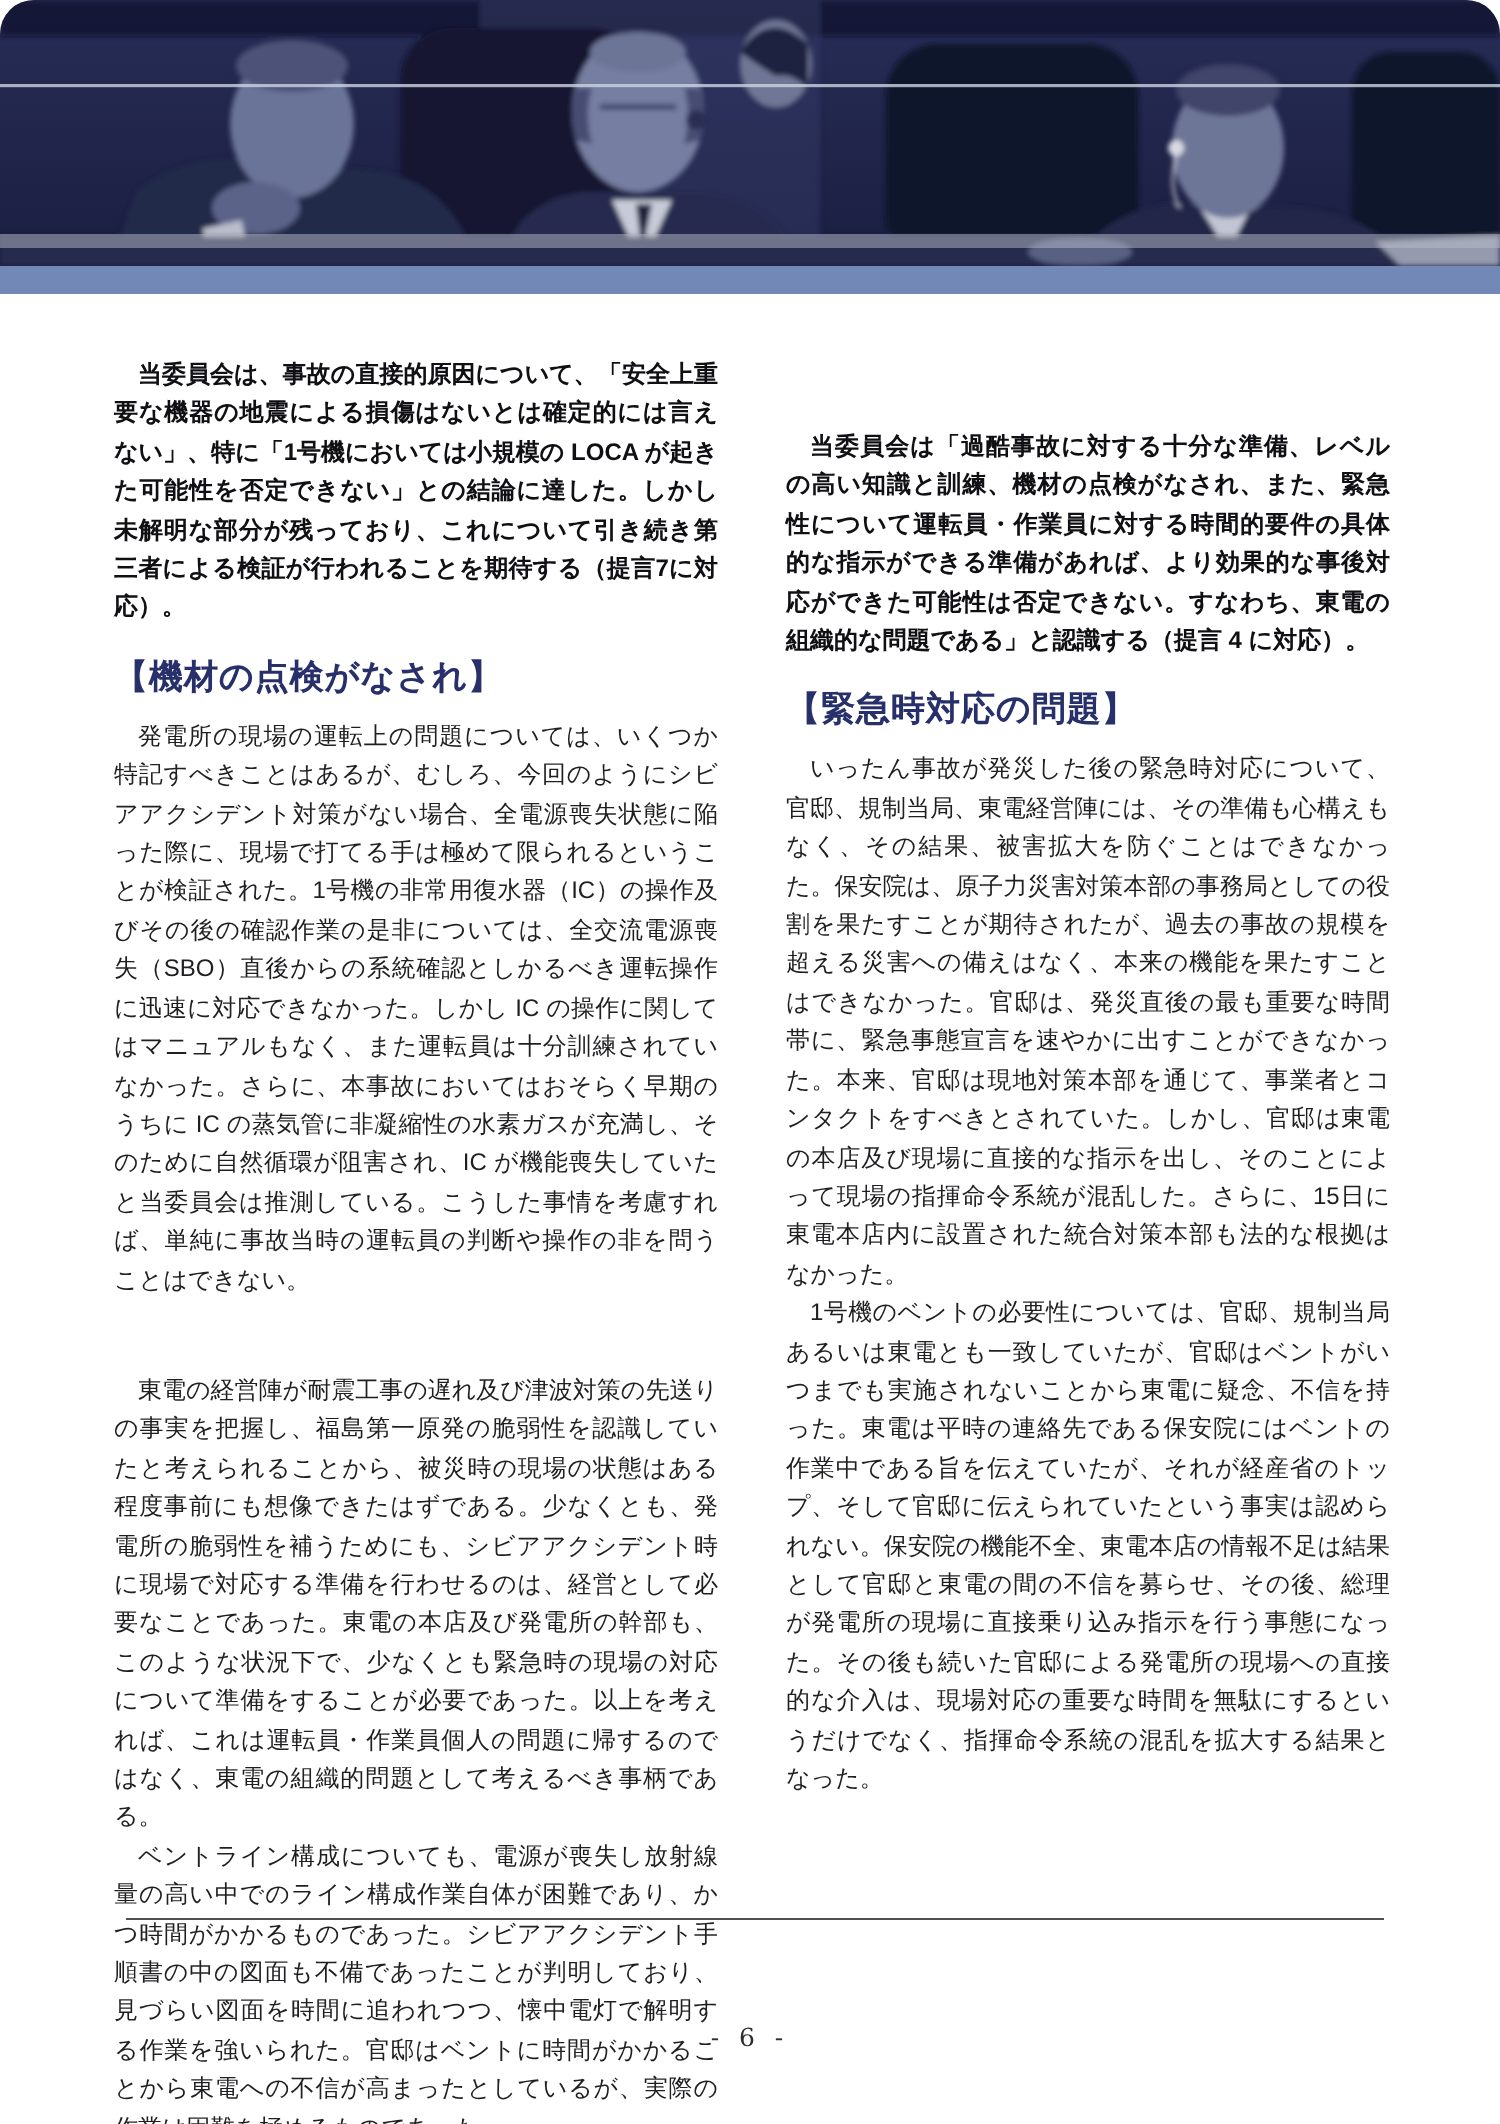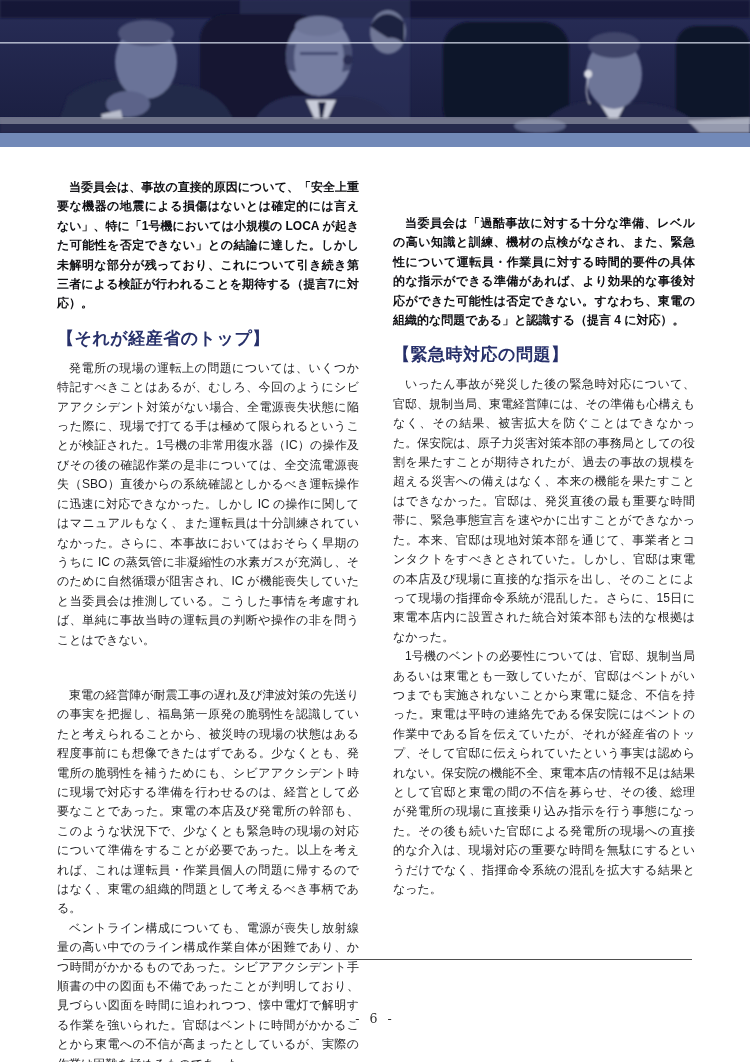--- a/index.html
+++ b/index.html
@@ -1,21 +1,21 @@
 <!DOCTYPE html>
 <html><head>
 <meta charset="utf-8">
 <style>
   html,body { margin:0; padding:0; background:#ffffff; }
   body {
     width:750px; height:1062px;
     font-family:"Liberation Sans","DejaVu Sans",sans-serif;
     -webkit-font-smoothing:antialiased;
   }
-  .page { position:relative; width:750px; height:1062px; background:#ffffff; overflow:hidden; }
+  .page { position:relative; width:750px; height:1062px; background:#ffffff; overflow:hidden;border-radius:17px; }
 
   
   .header { position:absolute; top:0; left:0; width:750px; height:147px; }
   .header svg { display:block; }
   .header-band { width:750px; height:14px; background:#7289b8; }
 
   
   .content {
     position:absolute; left:57px; top:178px; width:638px;
     display:flex; gap:34px;
@@ -123,21 +123,21 @@
       <rect x="0" y="42" width="750" height="1.6" fill="#cdd3e2" opacity="0.8"></rect>
       <rect x="0" y="117" width="750" height="7" fill="#b8bcc7" opacity="0.5"></rect>
     </svg>
     <div class="header-band"></div>
   </div>
 
   <div class="content">
 
     <div class="col">
       <p class="para lead">当委員会は、事故の直接的原因について、「安全上重要な機器の地震による損傷はないとは確定的には言えない」、特に「1号機においては小規模の LOCA が起きた可能性を否定できない」との結論に達した。しかし未解明な部分が残っており、これについて引き続き第三者による検証が行われることを期待する（提言7に対応）。</p>
-      <h2 class="heading">【それが経産省のトップ】</h2>
+      <h2 class="heading">【機材の点検がなされ】</h2>
       <p class="para">発電所の現場の運転上の問題については、いくつか特記すべきことはあるが、むしろ、今回のようにシビアアクシデント対策がない場合、全電源喪失状態に陥った際に、現場で打てる手は極めて限られるということが検証された。1号機の非常用復水器（IC）の操作及びその後の確認作業の是非については、全交流電源喪失（SBO）直後からの系統確認としかるべき運転操作に迅速に対応できなかった。しかし IC の操作に関してはマニュアルもなく、また運転員は十分訓練されていなかった。さらに、本事故においてはおそらく早期のうちに IC の蒸気管に非凝縮性の水素ガスが充満し、そのために自然循環が阻害され、IC が機能喪失していたと当委員会は推測している。こうした事情を考慮すれば、単純に事故当時の運転員の判断や操作の非を問うことはできない。</p>
       <p class="para gap-top">東電の経営陣が耐震工事の遅れ及び津波対策の先送りの事実を把握し、福島第一原発の脆弱性を認識していたと考えられることから、被災時の現場の状態はある程度事前にも想像できたはずである。少なくとも、発電所の脆弱性を補うためにも、シビアアクシデント時に現場で対応する準備を行わせるのは、経営として必要なことであった。東電の本店及び発電所の幹部も、このような状況下で、少なくとも緊急時の現場の対応について準備をすることが必要であった。以上を考えれば、これは運転員・作業員個人の問題に帰するのではなく、東電の組織的問題として考えるべき事柄である。</p>
       <p class="para">ベントライン構成についても、電源が喪失し放射線量の高い中でのライン構成作業自体が困難であり、かつ時間がかかるものであった。シビアアクシデント手順書の中の図面も不備であったことが判明しており、見づらい図面を時間に追われつつ、懐中電灯で解明する作業を強いられた。官邸はベントに時間がかかることから東電への不信が高まったとしているが、実際の作業は困難を極めるものであった。</p>
 
     </div>
 
     <div class="col">
       <p class="para lead gap-top">当委員会は「過酷事故に対する十分な準備、レベルの高い知識と訓練、機材の点検がなされ、また、緊急性について運転員・作業員に対する時間的要件の具体的な指示ができる準備があれば、より効果的な事後対応ができた可能性は否定できない。すなわち、東電の組織的な問題である」と認識する（提言 4 に対応）。</p>
       <h2 class="heading">【緊急時対応の問題】</h2>
       <p class="para">いったん事故が発災した後の緊急時対応について、官邸、規制当局、東電経営陣には、その準備も心構えもなく、その結果、被害拡大を防ぐことはできなかった。保安院は、原子力災害対策本部の事務局としての役割を果たすことが期待されたが、過去の事故の規模を超える災害への備えはなく、本来の機能を果たすことはできなかった。官邸は、発災直後の最も重要な時間帯に、緊急事態宣言を速やかに出すことができなかった。本来、官邸は現地対策本部を通じて、事業者とコンタクトをすべきとされていた。しかし、官邸は東電の本店及び現場に直接的な指示を出し、そのことによって現場の指揮命令系統が混乱した。さらに、15日に東電本店内に設置された統合対策本部も法的な根拠はなかった。</p>

